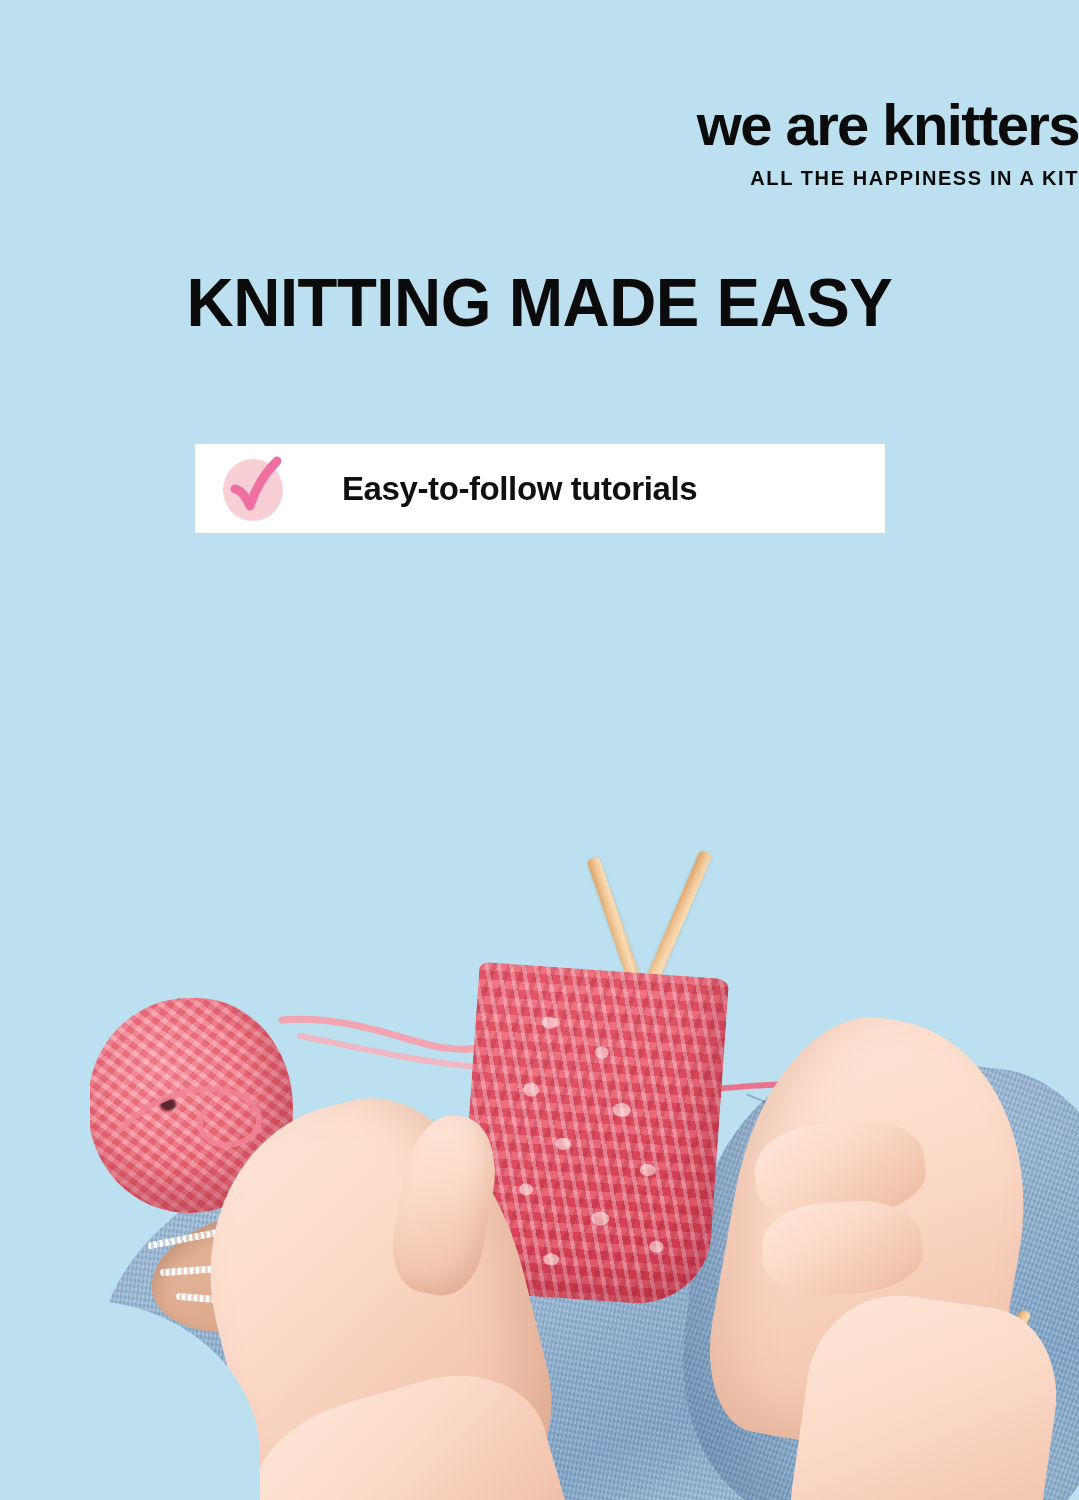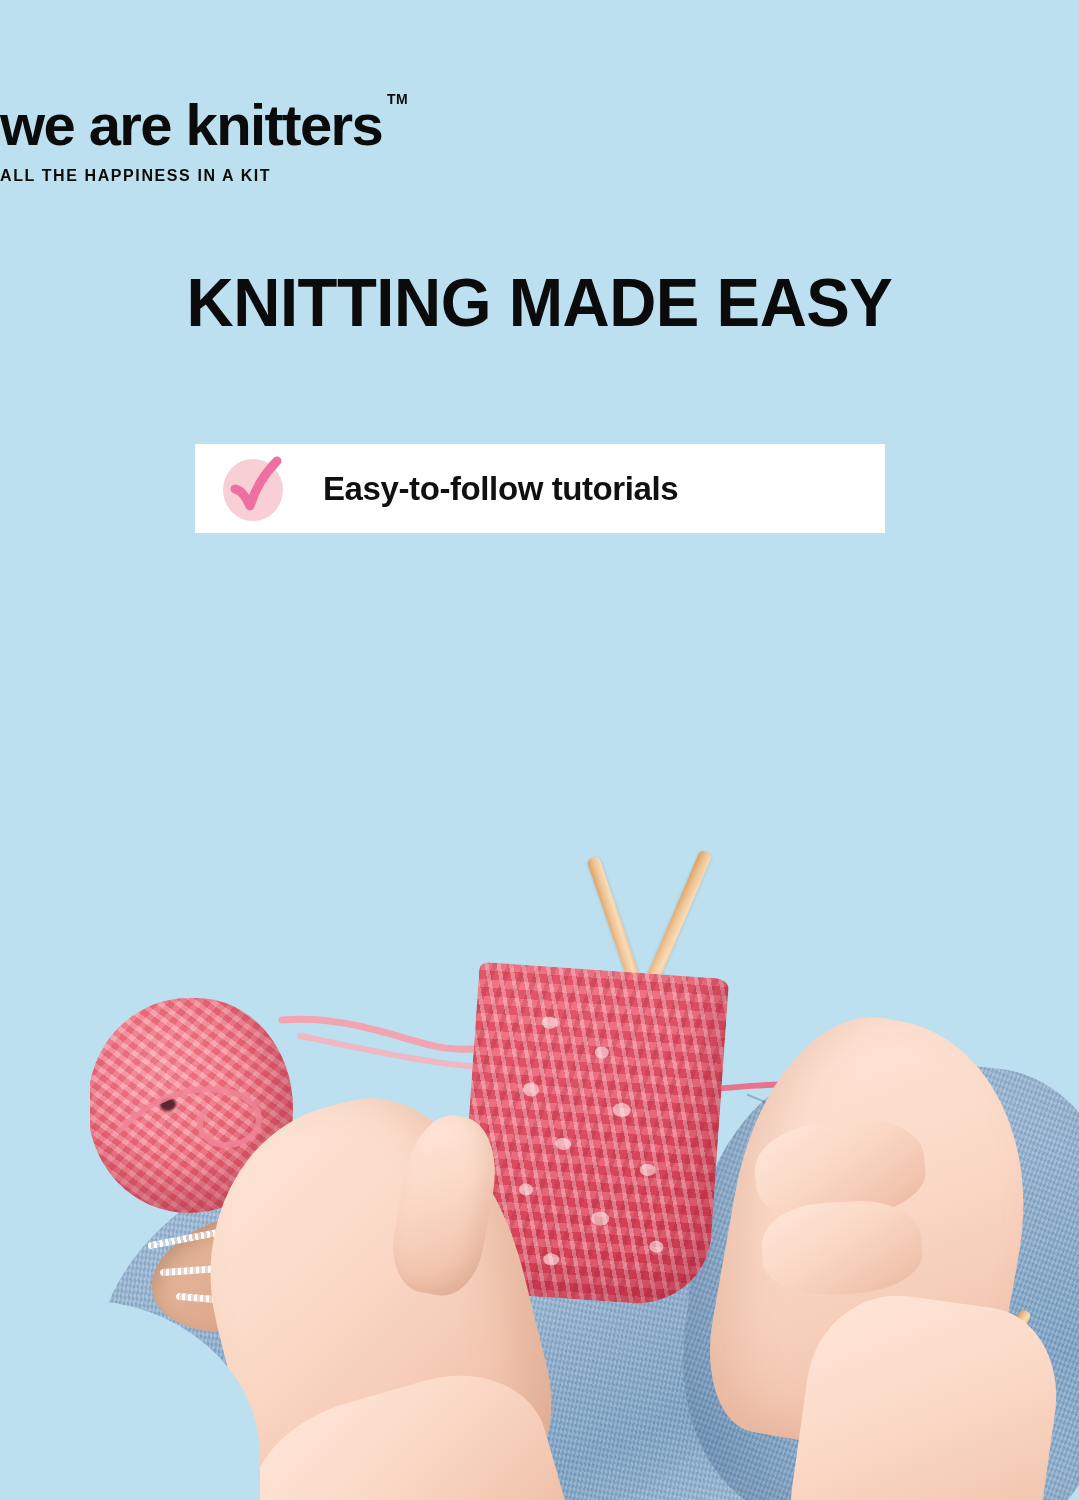--- a/index.html
+++ b/index.html
@@ -11,21 +11,21 @@
   .poster {
     position:relative;
     width:1079px; height:1500px;
     background:#BCE0EF;
     overflow:hidden;
   }
 
   
   .brand {
     position:absolute; top:96px; left:0; right:0;
-    text-align:left;
+    text-align:right;
   }
   .brand-wordmark {
     display:inline-block;
     position:relative;
     font-family:"Liberation Sans", sans-serif;
     font-weight:700;
     font-size:58px;
     line-height:1;
     letter-spacing:-1.6px;
     color:#0b0b0b;
@@ -34,21 +34,21 @@
   .brand-tm {
     position:absolute;
     top:-4px; right:-26px;
     font-size:14px;
     font-weight:700;
     letter-spacing:0.5px;
   }
   .brand-tagline {
     margin-top:13px;
     font-weight:700;
-    font-size:16px;
+    font-size:20px;
     letter-spacing:1.6px;
     color:#0b0b0b;
   }
 
   
   .headline {
     position:absolute; top:268px; left:0; right:0;
     text-align:center;
     font-weight:700;
     font-size:68px;
@@ -64,20 +64,21 @@
     left:195px; top:444px;
     width:690px;
   }
   .feature-card {
     position:relative;
     width:690px; height:89px;
     background:#ffffff;
     margin-bottom:61px;
     display:flex;
     align-items:center;
+    gap:19px;
   }
   .feature-card:last-child { margin-bottom:0; }
 
   .check-icon {
     position:relative;
     width:64px; height:64px;
     margin-left:26px;
     flex:0 0 auto;
   }
   .check-icon svg { display:block; overflow:visible; }

